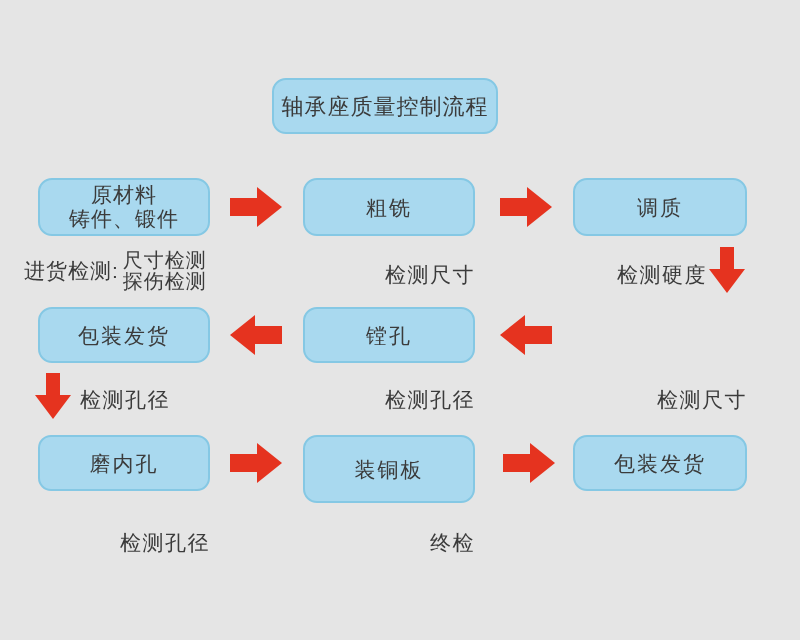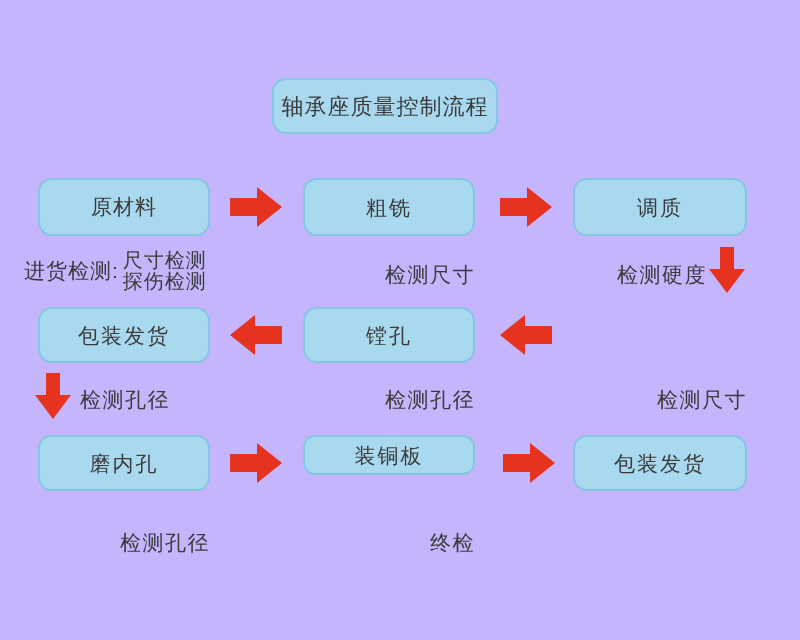--- a/index.html
+++ b/index.html
@@ -4,21 +4,21 @@
 <style>
   html,body{margin:0;padding:0;}
   body{
     font-family:"Liberation Sans", sans-serif;
     background:#ffffff;
   }
   .canvas{
     position:relative;
     width:800px;
     height:640px;
-    background:#c4b5fd;
+    background:#e5e5e5;
     overflow:hidden;
     color:#3b3b3b;
   }
   .box{
     position:absolute;
     background:#a9d9ef;
     border:2px solid #85c8e4;
     border-radius:14px;
     display:flex;
     flex-direction:column;
@@ -70,20 +70,21 @@
 <body>
 
 <div class="canvas">
 
   <div class="box title-box" style="left:272px;top:78px;width:226px;height:56px;">
     <span>轴承座质量控制流程</span>
   </div>
 
   <div class="box" style="left:38px;top:178px;width:172px;height:58px;line-height:24px;letter-spacing:1px;text-align:right;">
     <span>原材料</span>
+    <span>铸件、锻件</span>
   </div>
 
   <svg class="arrow" style="left:230px;top:186px;" width="52" height="42" viewBox="0 0 52 42">
     <polygon points="0,12 27,12 27,1 52,21 27,41 27,30 0,30" fill="#e5331f"></polygon>
   </svg>
 
   <div class="box" style="left:303px;top:178px;width:172px;height:58px;">
     <span>粗铣</span>
   </div>
 
@@ -139,21 +140,21 @@
   <div class="lbl" style="left:573px;top:386px;width:174px;">检测尺寸</div>
 
   <div class="box" style="left:38px;top:435px;width:172px;height:56px;border-radius:13px;">
     <span>磨内孔</span>
   </div>
 
   <svg class="arrow" style="left:230px;top:442px;" width="52" height="42" viewBox="0 0 52 42">
     <polygon points="0,12 27,12 27,1 52,21 27,41 27,30 0,30" fill="#e5331f"></polygon>
   </svg>
 
-  <div class="box" style="left:303px;top:435px;width:172px;height:40px;border-radius:12px;">
+  <div class="box" style="left:303px;top:435px;width:172px;height:68px;">
     <span>装铜板</span>
   </div>
 
   <svg class="arrow" style="left:503px;top:442px;" width="52" height="42" viewBox="0 0 52 42">
     <polygon points="0,12 27,12 27,1 52,21 27,41 27,30 0,30" fill="#e5331f"></polygon>
   </svg>
 
   <div class="box" style="left:573px;top:435px;width:174px;height:56px;">
     <span>包装发货</span>
   </div>

